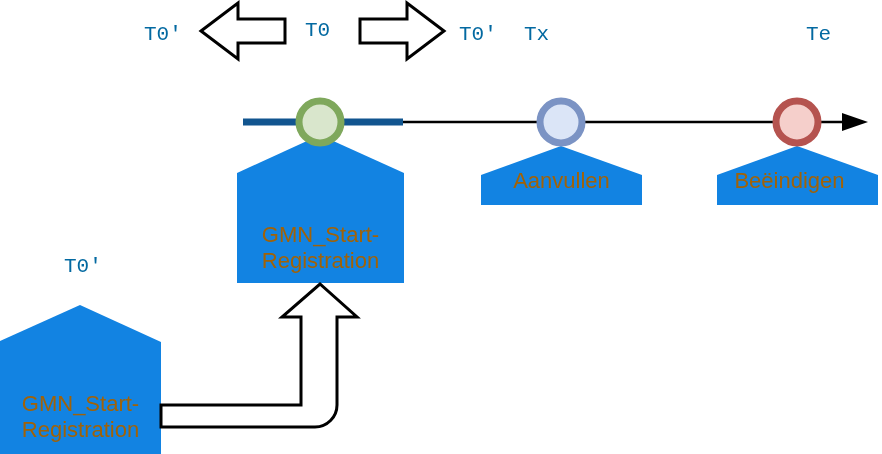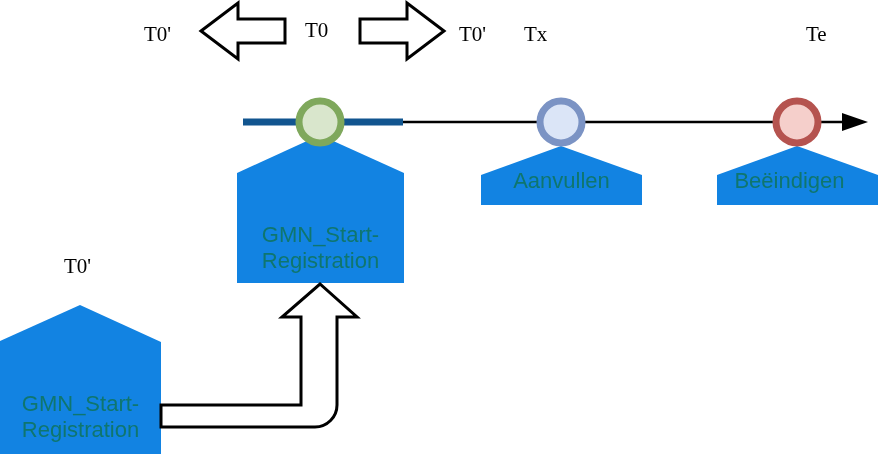--- a/index.html
+++ b/index.html
@@ -13,37 +13,37 @@
   }
   #canvas {
     position: relative;
     width: 882px;
     height: 454px;
     background: #ffffff;
     overflow: hidden;
   }
   .lbl {
     position: absolute;
-    color: #000000;
+    color: #0369a1;
     font-size: 21px;
     line-height: 1;
     white-space: nowrap;
-    font-family: Liberation Serif, serif;
+    font-family: Liberation Mono, monospace;
     text-align: center;
   }
   .svg-layer {
     position: absolute;
     left: 0;
     top: 0;
     width: 882px;
     height: 454px;
   }
   .shape-text {
     position: absolute;
-    color: #0f766e;
+    color: #a16207;
     font-size: 22px;
     line-height: 1.18;
     text-align: center;
     white-space: pre-line;
     font-family: "Liberation Sans", sans-serif;
     pointer-events: none;
   }
 </style>
 </head>
 <body>

